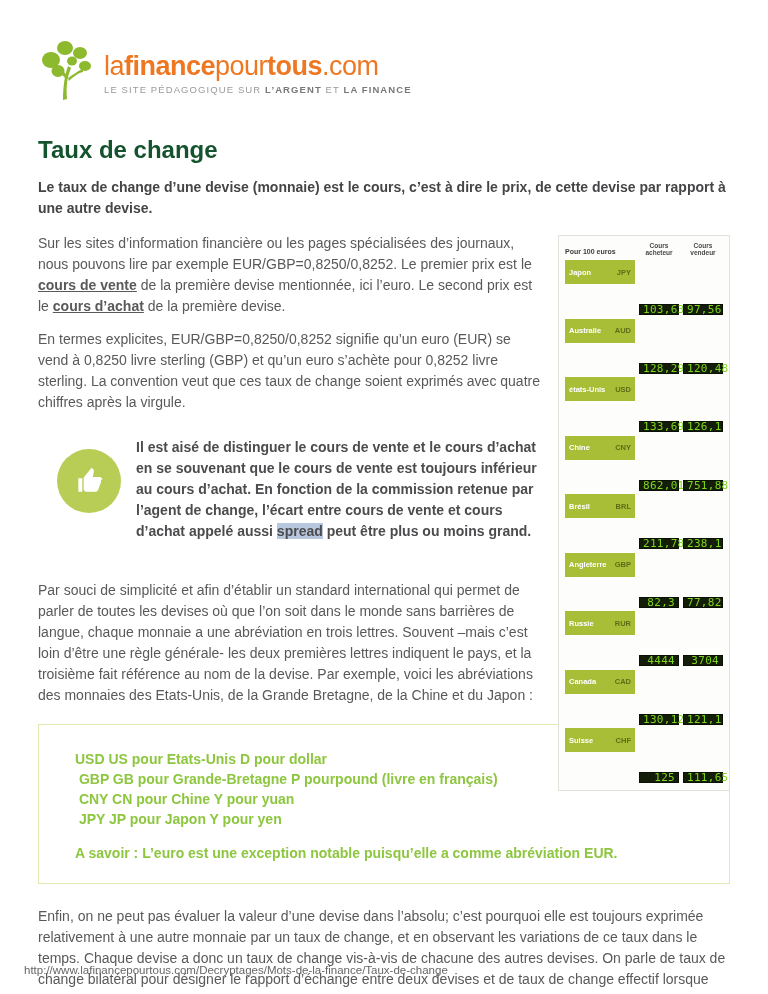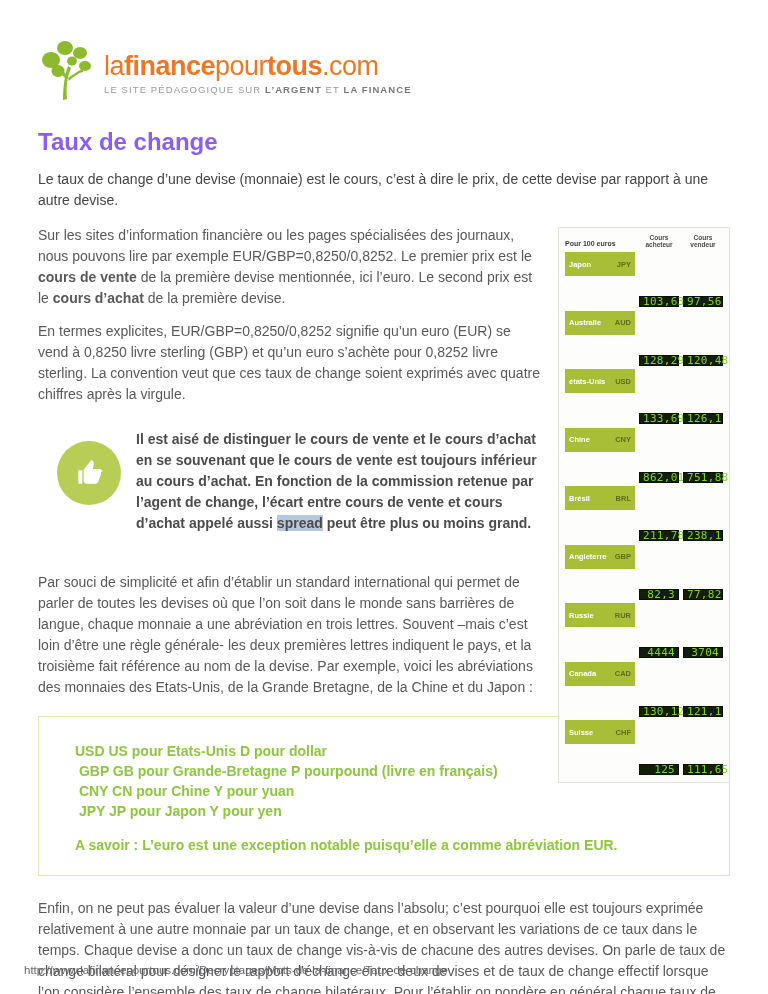--- a/index.html
+++ b/index.html
@@ -14,24 +14,24 @@
   
   .logo-row { display:flex; align-items:center; gap:10px; height:66px; }
   .logo-tree { width:56px; height:66px; flex:0 0 auto; }
   .brand-block { padding-top:6px; }
   .brand { font-size:27px; color:#ee7722; letter-spacing:-0.5px; line-height:1; }
   .brand .b { font-weight:bold; }
   .tagline { font-size:9.5px; color:#9a9a9a; letter-spacing:1.1px; margin-top:4px; }
   .tagline .b { font-weight:bold; color:#787878; }
 
   
-  h1.title { color:#8b5cf6; font-size:24px; font-weight:bold; margin-top:24px; letter-spacing:0; }
-  .intro { margin-top:13px; font-size:14px; line-height:21px; font-weight:normal; color:#454547; }
+  h1.title { color:#14532d; font-size:24px; font-weight:bold; margin-top:32px; letter-spacing:0; }
+  .intro { margin-top:13px; font-size:14px; line-height:21px; font-weight:bold; color:#454547; }
   p.body, .rich { font-size:14px; line-height:21px; color:#59595b; }
-  .rich .b { font-weight:bold; }
+  .rich .b { font-weight:bold;text-decoration:underline; }
   .wrap-zone { margin-top:14px; }
   .wrap-zone p + p { margin-top:12px; }
 
   
   .rates-table {
     float:right; width:172px; margin:2px 0 10px 16px;
     border:1px solid #e2e2da; background:#fdfdfb; padding:6px 6px 7px 6px;
   }
   .rt-header { display:grid; grid-template-columns:1fr 40px 40px; gap:4px; align-items:end; }
   .rt-caption { font-size:7px; font-weight:bold; color:#3c3c3c; padding-bottom:2px; }

